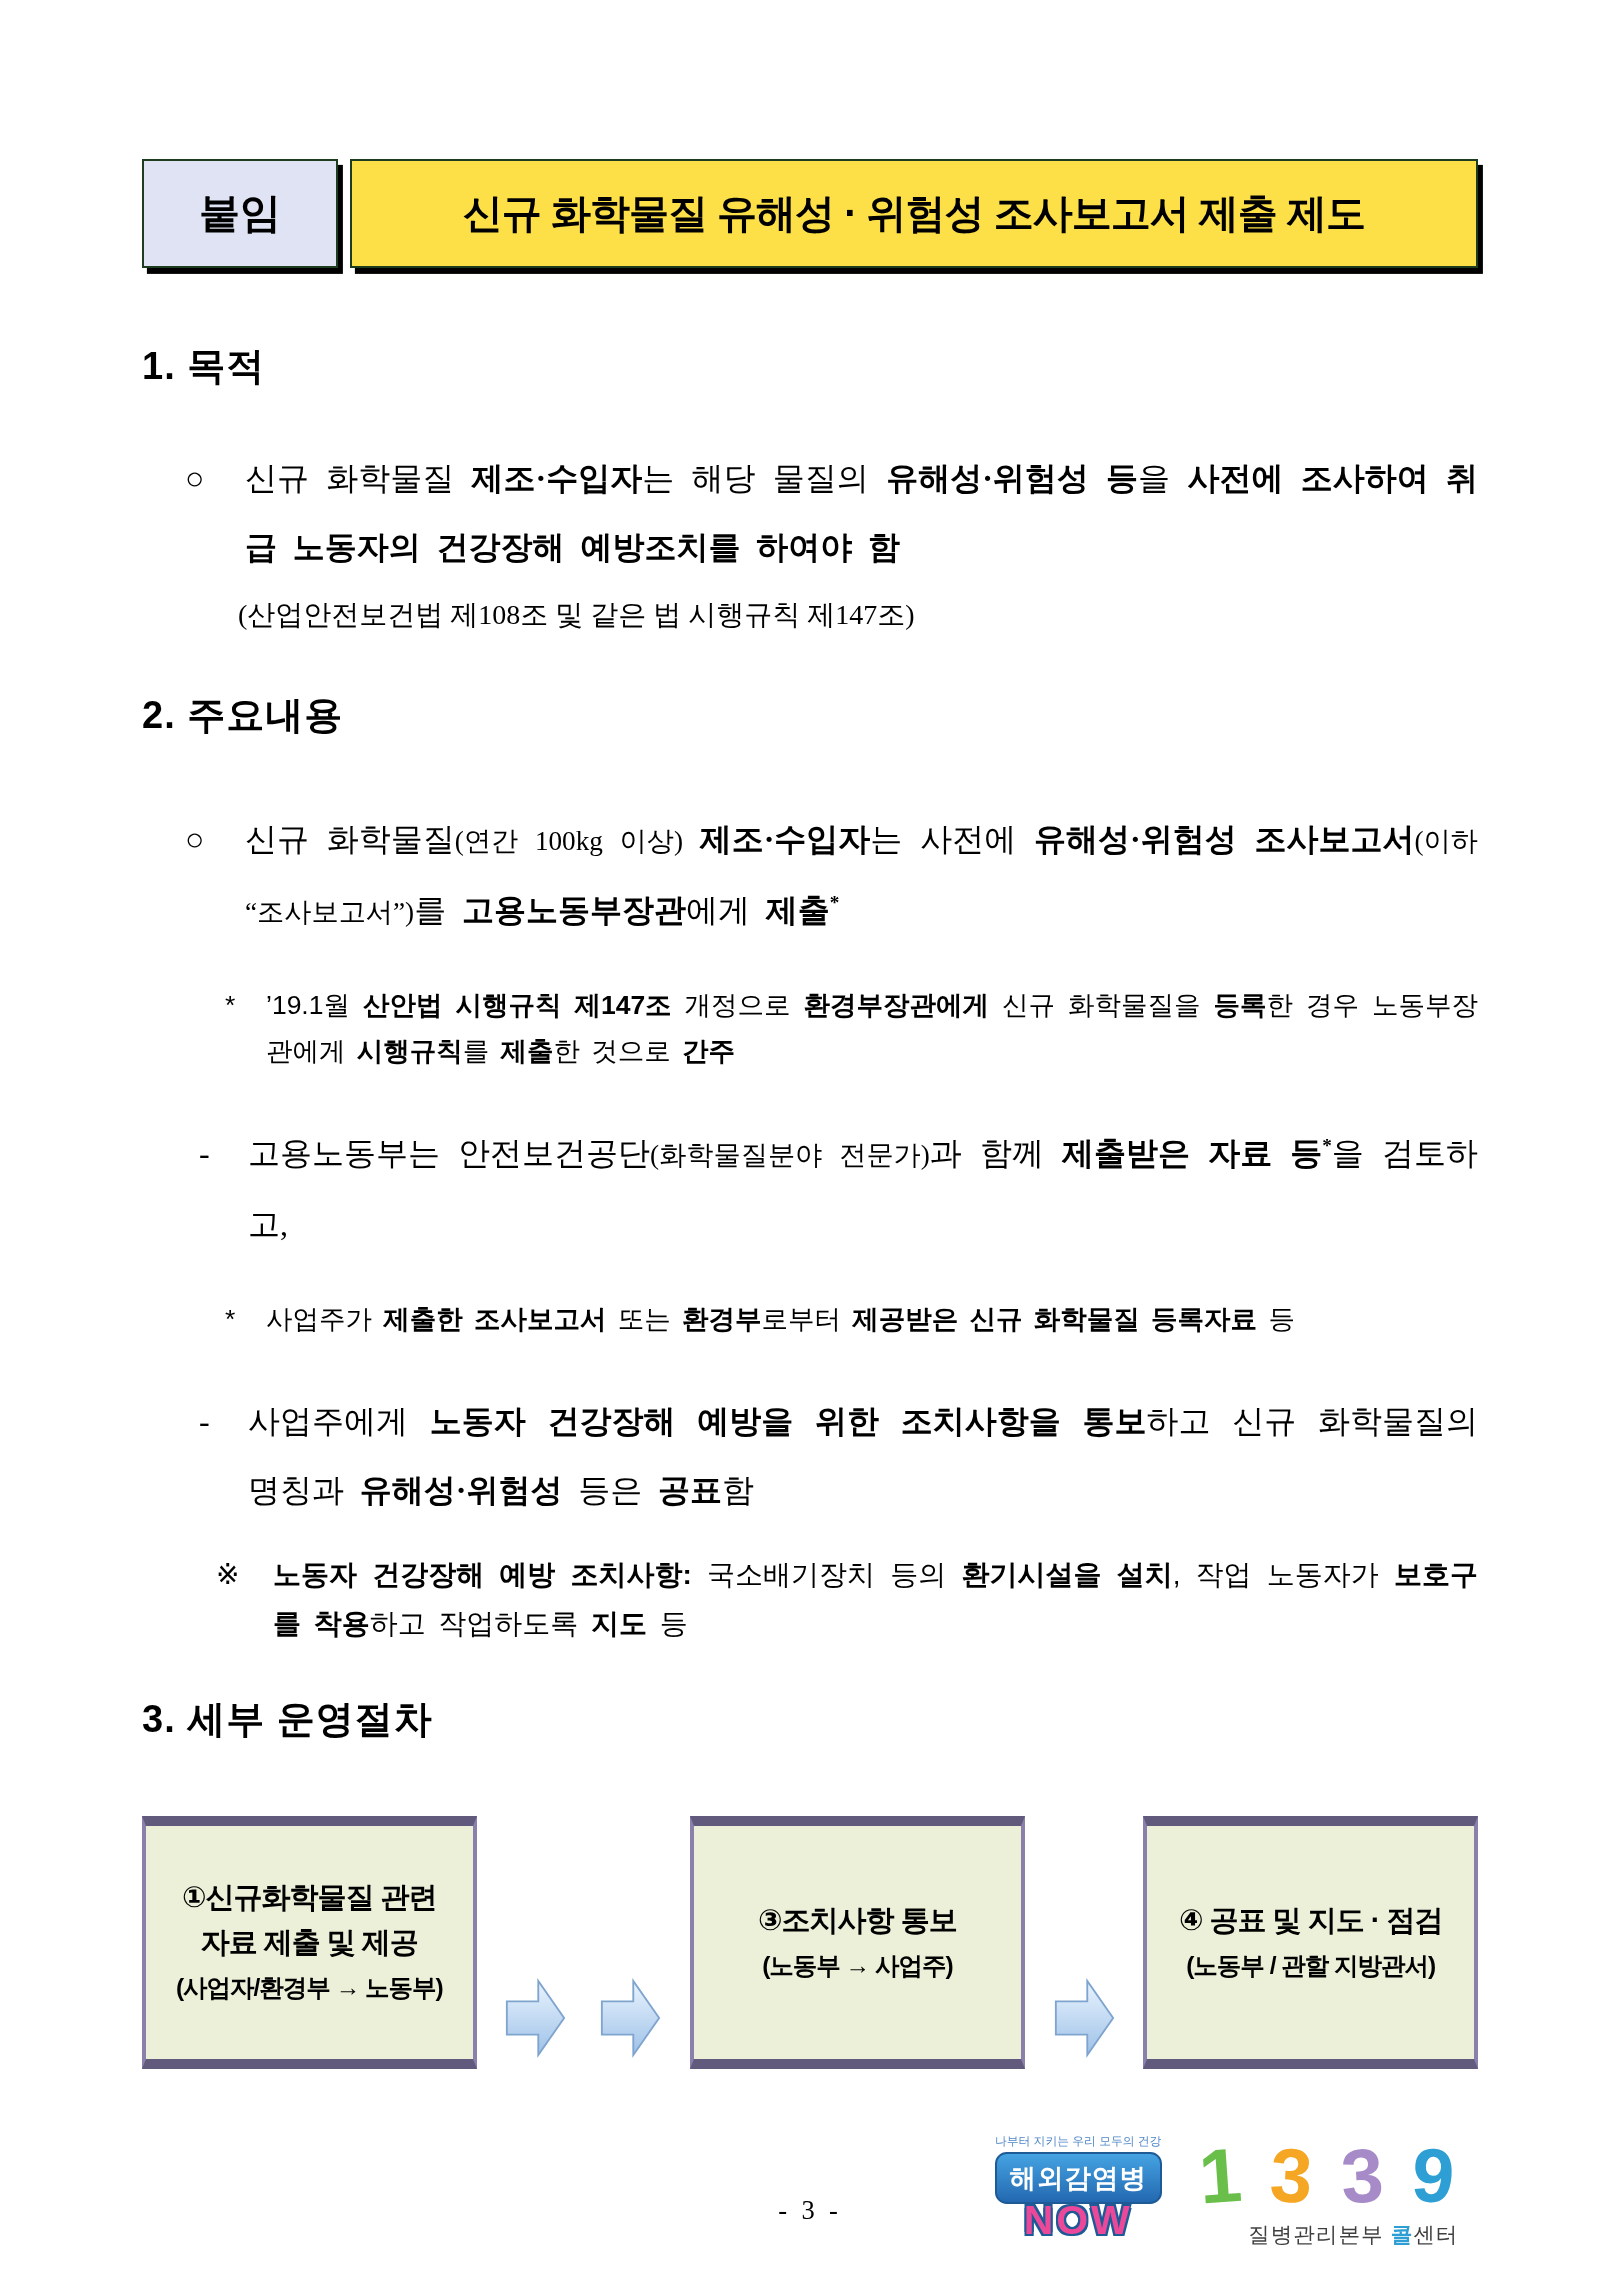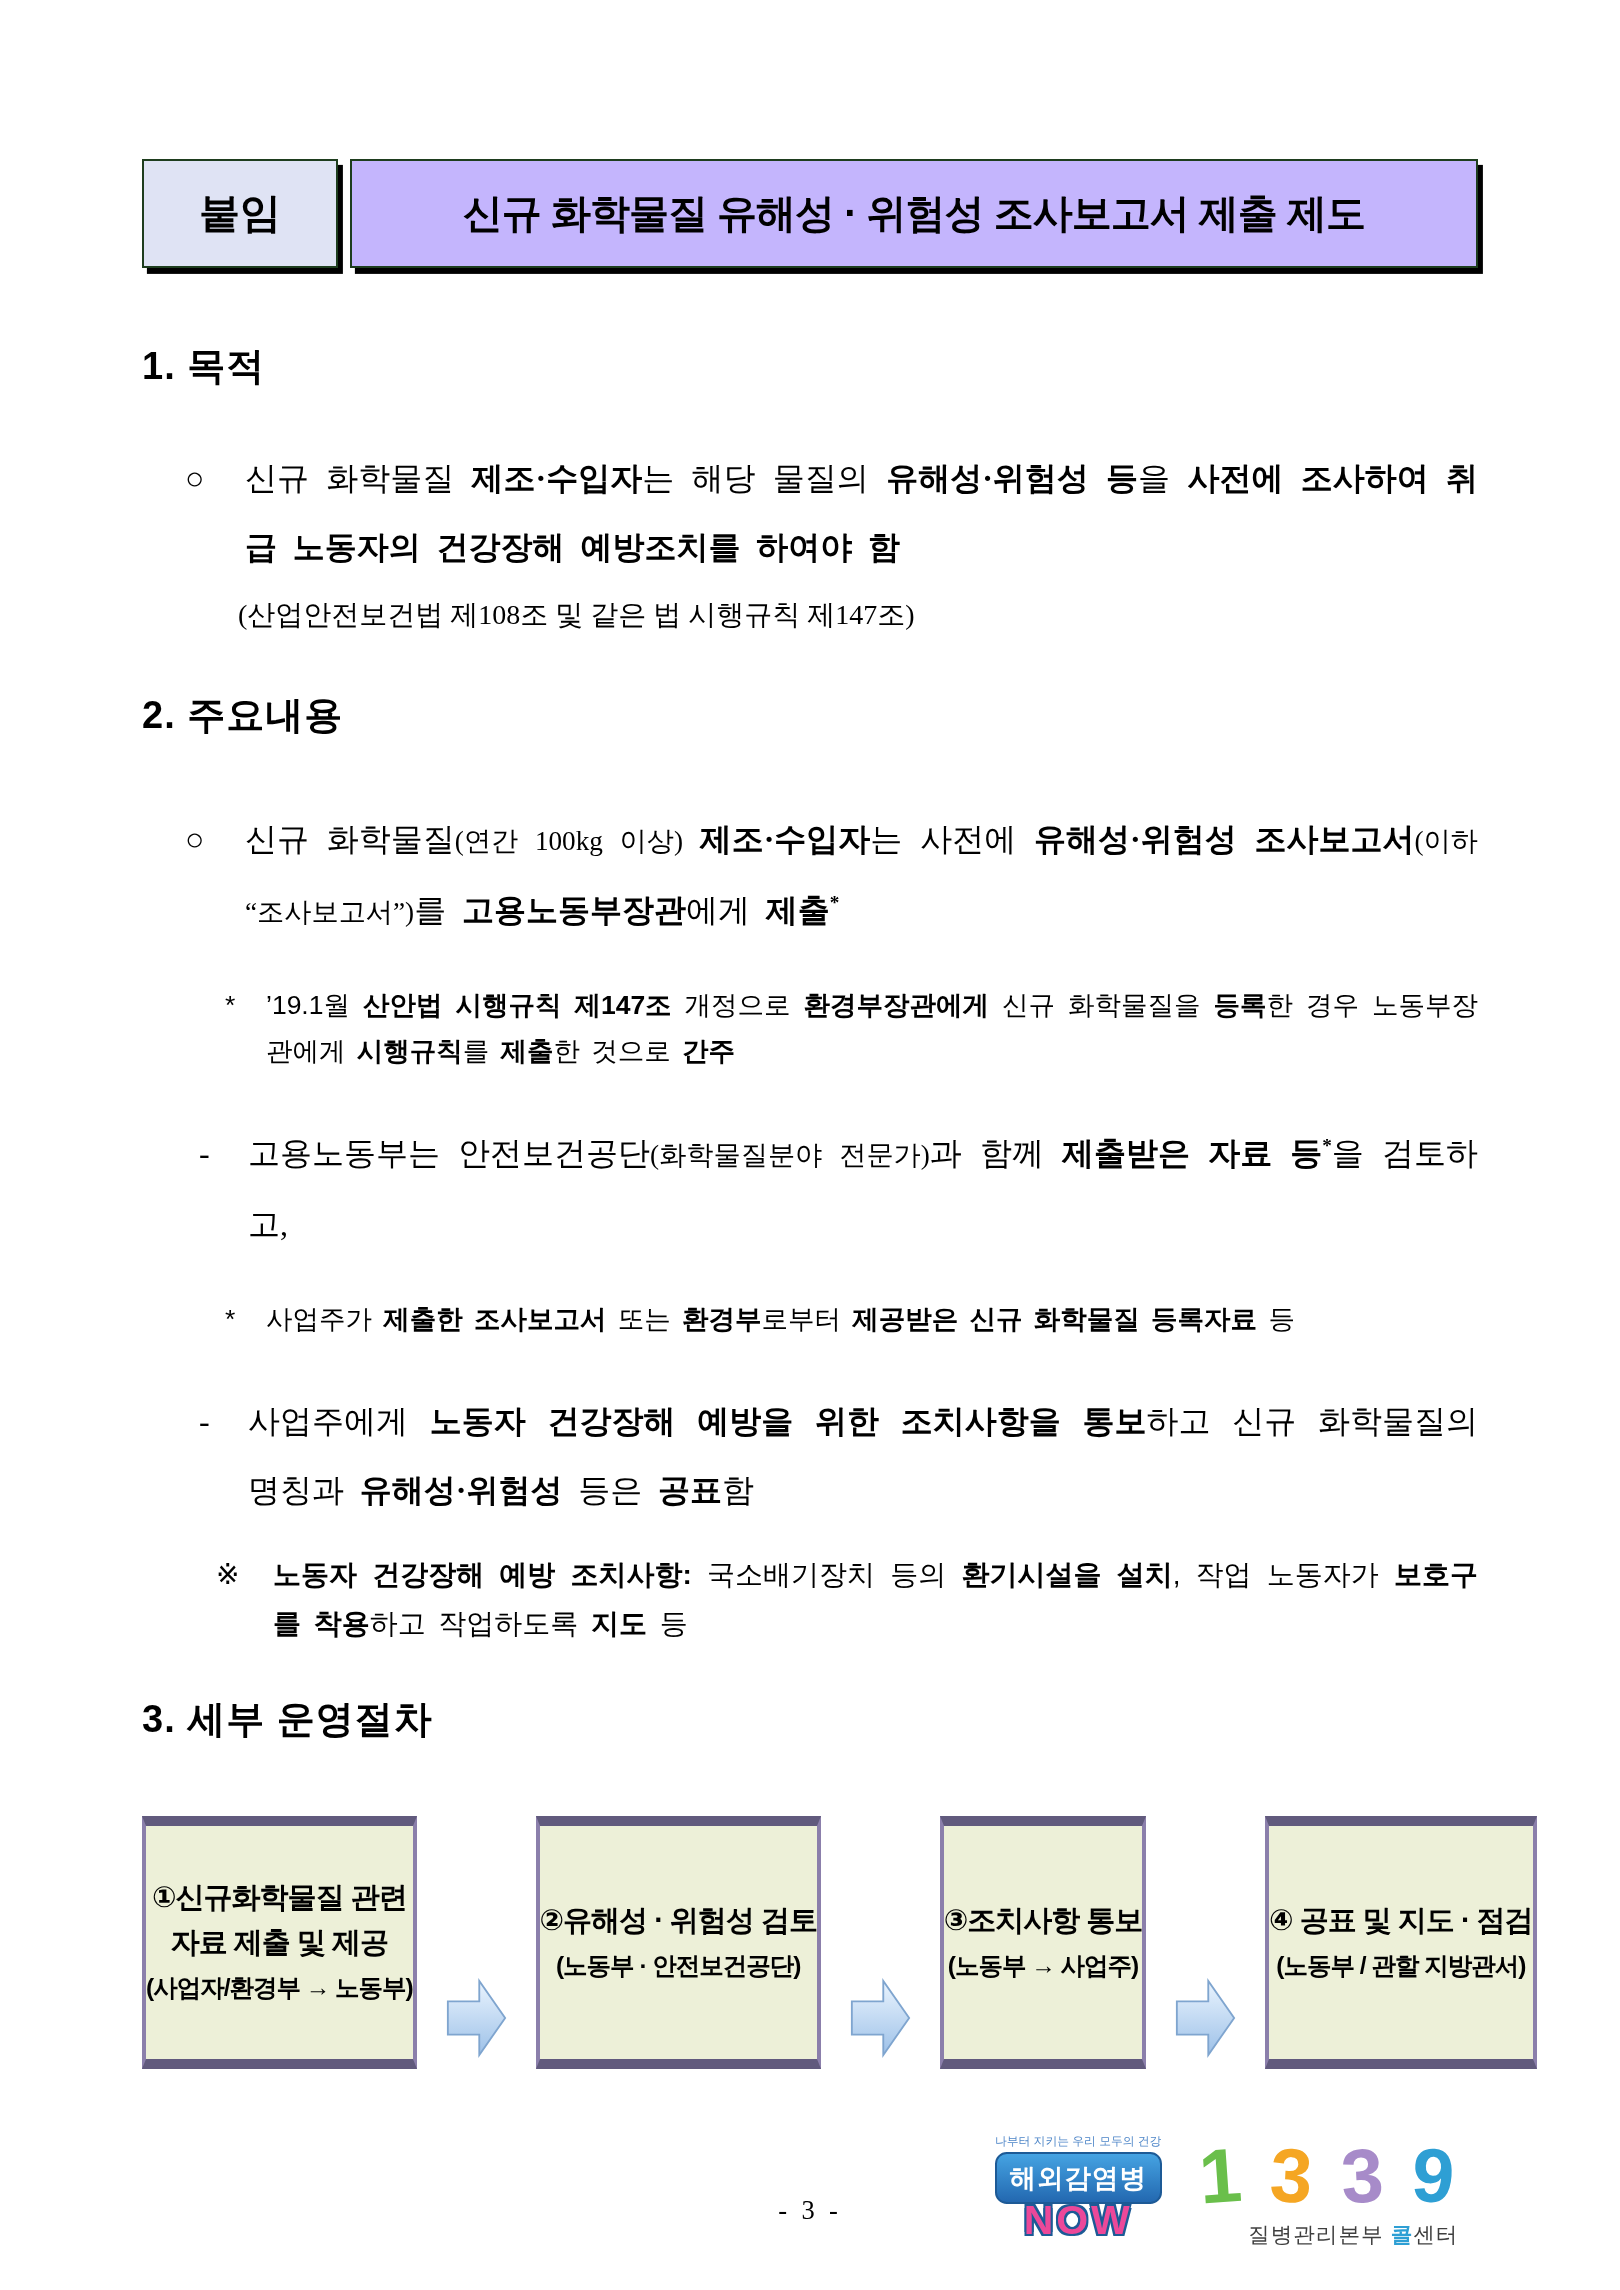--- a/index.html
+++ b/index.html
@@ -7,21 +7,21 @@
        font-family:"Liberation Serif","DejaVu Serif",serif;color:#000;}
   .page{box-sizing:border-box;width:1620px;height:2291px;padding:159px 142px 0 142px;}
 
   
   .hdr{display:flex;height:109px;margin-bottom:76px;}
   .hdr-tag{width:196px;box-sizing:border-box;background:#dfe3f4;
            border:2.9px solid #1e3d1e;box-shadow:4.9px 5.9px 0 #000;
            display:flex;align-items:center;justify-content:center;
            font-family:"Liberation Sans","DejaVu Sans",sans-serif;
            font-weight:bold;font-size:41px;}
-  .hdr-title{flex:1;margin-left:11.8px;box-sizing:border-box;background:#c4b5fd;
+  .hdr-title{flex:1;margin-left:11.8px;box-sizing:border-box;background:#fde047;
            border:2.9px solid #1e3d1e;box-shadow:4.9px 5.9px 0 #000;
            display:flex;align-items:center;justify-content:center;
            font-family:"Liberation Sans","DejaVu Sans",sans-serif;
            font-weight:bold;font-size:40px;letter-spacing:-1px;white-space:nowrap;}
 
   
   .sec{font-family:"Liberation Sans","DejaVu Sans",sans-serif;
        font-weight:bold;font-size:38px;line-height:45px;margin:0;letter-spacing:1px;}
   .sec1{margin-top:0;}
   .sec2{margin-top:54px;}
@@ -163,25 +163,20 @@
     </div>
     <svg class="farrow" viewBox="0 0 66 104">
       <defs>
         <linearGradient id="ag" x1="0" y1="0" x2="0" y2="1">
           <stop offset="0" stop-color="#eaf4fe"></stop>
           <stop offset="1" stop-color="#9dc1e8"></stop>
         </linearGradient>
       </defs>
       <polygon points="2,34 36,34 36,12 64,52 36,92 36,70 2,70" fill="url(#ag)" stroke="#7fa5cf" stroke-width="2"></polygon>
     </svg>
-    <div class="fbox">
-      <div class="fline f-big">②유해성 · 위험성 검토</div>
-      <div class="fline f-small">(노동부 · 안전보건공단)</div>
-
-    </div>
     <svg class="farrow" viewBox="0 0 66 104">
       <polygon points="2,34 36,34 36,12 64,52 36,92 36,70 2,70" fill="url(#ag)" stroke="#7fa5cf" stroke-width="2"></polygon>
     </svg>
     <div class="fbox">
       <div class="fline f-big">③조치사항 통보</div>
       <div class="fline f-small">(노동부 → 사업주)</div>
 
     </div>
     <svg class="farrow" viewBox="0 0 66 104">
       <polygon points="2,34 36,34 36,12 64,52 36,92 36,70 2,70" fill="url(#ag)" stroke="#7fa5cf" stroke-width="2"></polygon>

